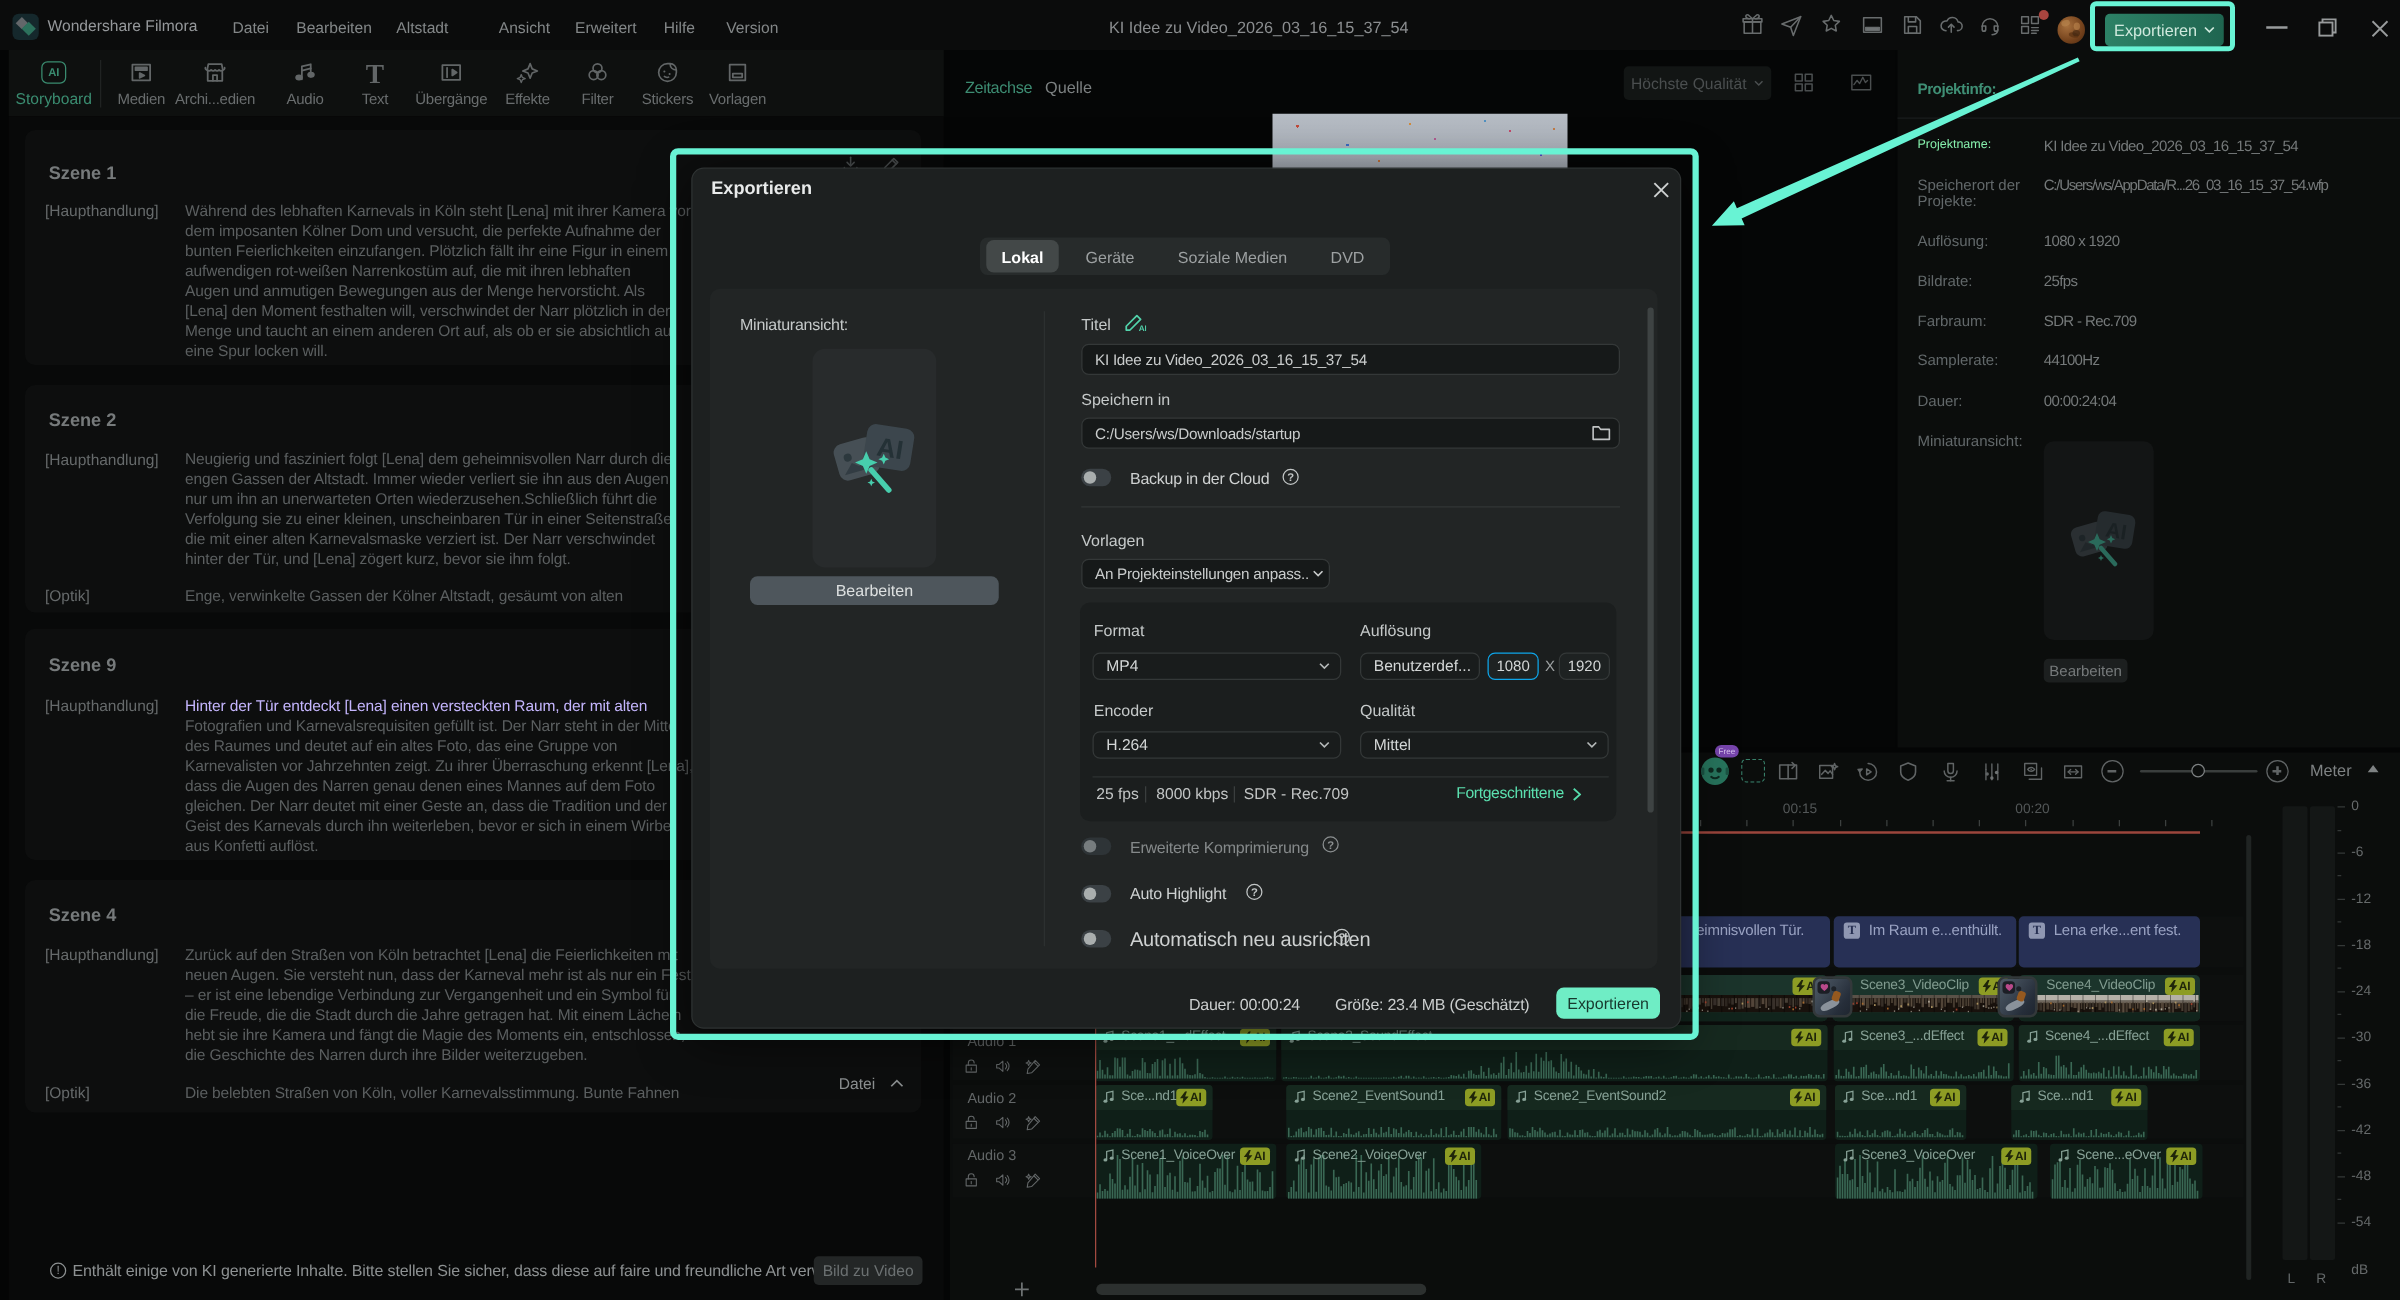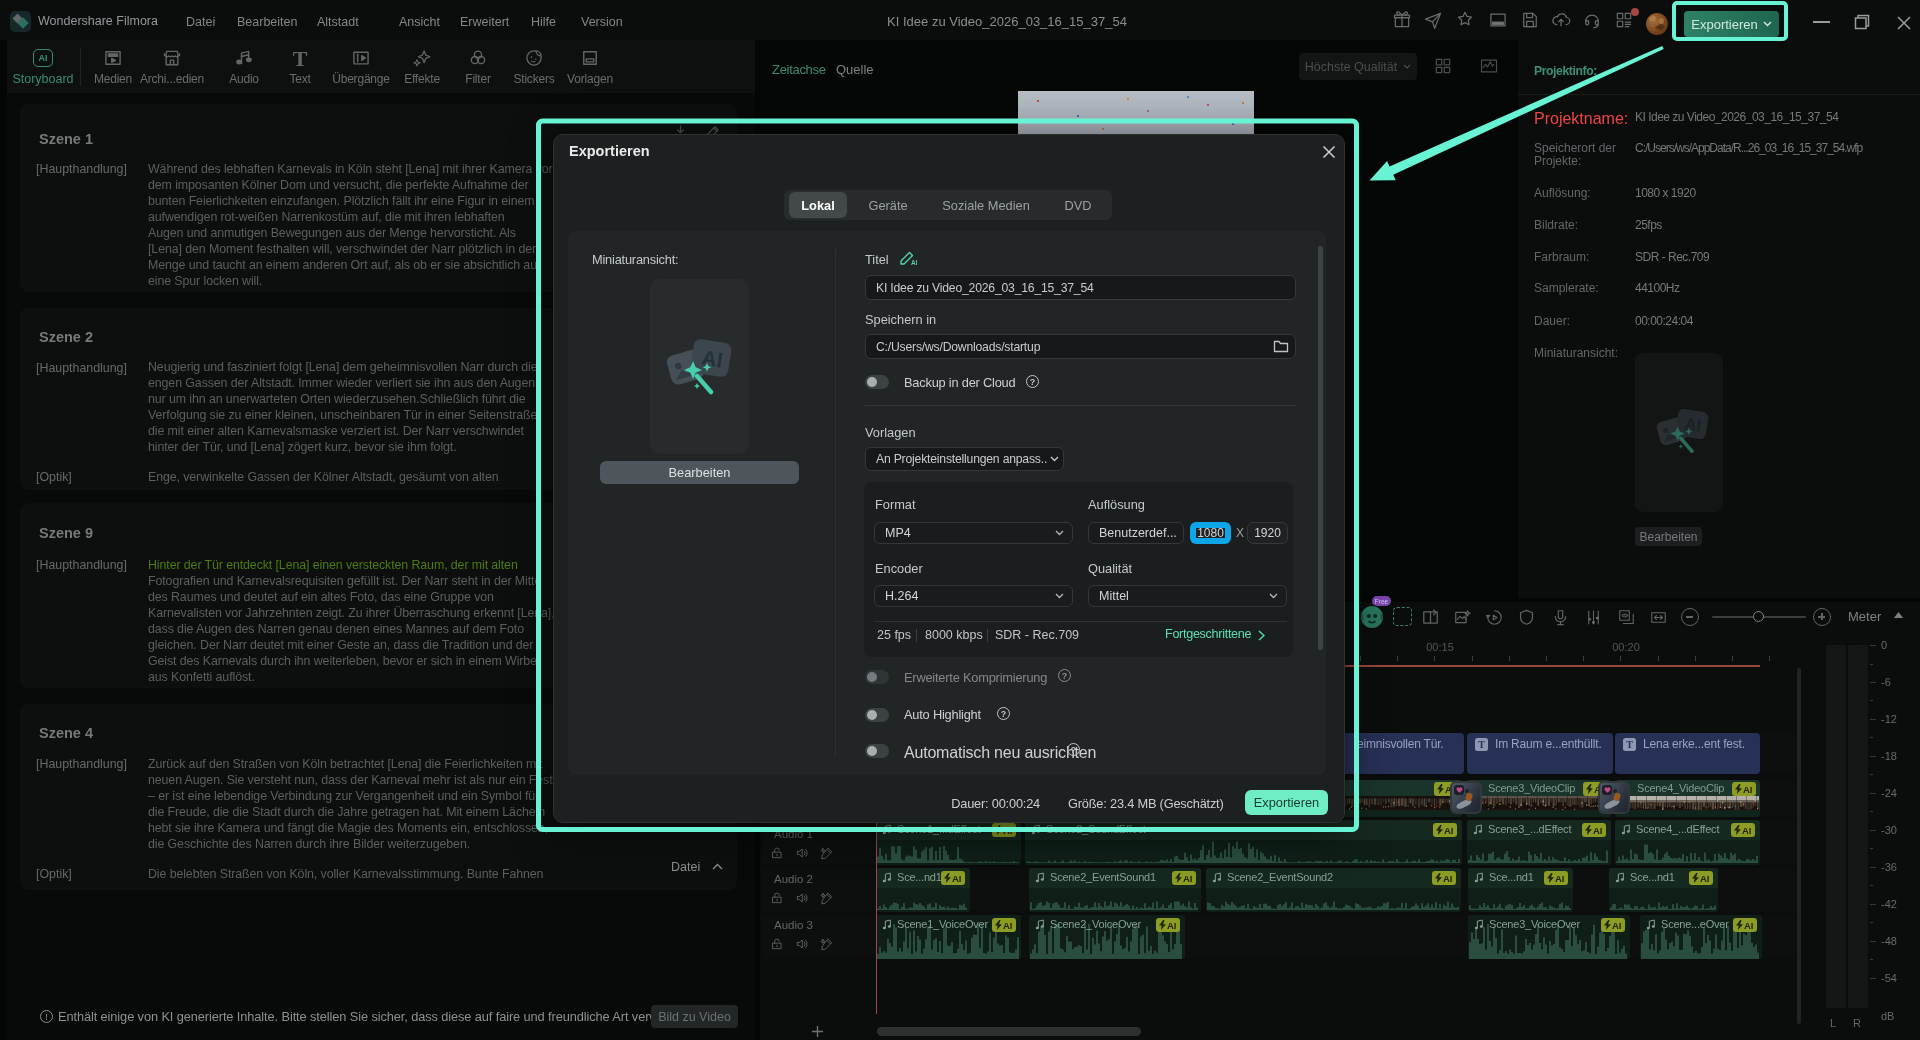--- a/index.html
+++ b/index.html
@@ -202,21 +202,21 @@
     <span class="t" style="left:128px;top:84.0px;color:#5b5f60;font-size:12.4px;letter-spacing:-0.1px;">nur um ihn an unerwarteten Orten wiederzusehen.Schließlich führt die</span>
     <span class="t" style="left:128px;top:100.0px;color:#5b5f60;font-size:12.4px;letter-spacing:-0.1px;">Verfolgung sie zu einer kleinen, unscheinbaren Tür in einer Seitenstraße,</span>
     <span class="t" style="left:128px;top:116.0px;color:#5b5f60;font-size:12.4px;letter-spacing:-0.1px;">die mit einer alten Karnevalsmaske verziert ist. Der Narr verschwindet</span>
     <span class="t" style="left:128px;top:132.0px;color:#5b5f60;font-size:12.4px;letter-spacing:-0.1px;">hinter der Tür, und [Lena] zögert kurz, bevor sie ihm folgt.</span>
     <span class="t" style="left:16px;top:162.0px;color:#666a6b;font-size:12.4px;">[Optik]</span>
     <span class="t" style="left:128px;top:162.0px;color:#5b5f60;font-size:12.4px;letter-spacing:-0.1px;">Enge, verwinkelte Gassen der Kölner Altstadt, gesäumt von alten</span>
   </div>
 <div style="position:absolute;left:20px;top:503px;width:717px;height:185px;background:#0d0e0e;border-radius:8px;overflow:hidden;">
     <span class="t" style="left:19px;top:22px;color:#767a7b;font-size:14.5px;font-weight:bold;">Szene 9</span>
     <span class="t" style="left:16px;top:55.0px;color:#666a6b;font-size:12.4px;">[Haupthandlung]</span>
-    <span class="t" style="left:128px;top:54.5px;color:#4d7c0f;font-size:12.4px;letter-spacing:-0.1px;">Hinter der Tür entdeckt [Lena] einen versteckten Raum, der mit alten</span>
+    <span class="t" style="left:128px;top:54.5px;color:#c4b5fd;font-size:12.4px;letter-spacing:-0.1px;">Hinter der Tür entdeckt [Lena] einen versteckten Raum, der mit alten</span>
     <span class="t" style="left:128px;top:70.5px;color:#5b5f60;font-size:12.4px;letter-spacing:-0.1px;">Fotografien und Karnevalsrequisiten gefüllt ist. Der Narr steht in der Mitte</span>
     <span class="t" style="left:128px;top:86.5px;color:#5b5f60;font-size:12.4px;letter-spacing:-0.1px;">des Raumes und deutet auf ein altes Foto, das eine Gruppe von</span>
     <span class="t" style="left:128px;top:102.5px;color:#5b5f60;font-size:12.4px;letter-spacing:-0.1px;">Karnevalisten vor Jahrzehnten zeigt. Zu ihrer Überraschung erkennt [Lena],</span>
     <span class="t" style="left:128px;top:118.5px;color:#5b5f60;font-size:12.4px;letter-spacing:-0.1px;">dass die Augen des Narren genau denen eines Mannes auf dem Foto</span>
     <span class="t" style="left:128px;top:134.5px;color:#5b5f60;font-size:12.4px;letter-spacing:-0.1px;">gleichen. Der Narr deutet mit einer Geste an, dass die Tradition und der</span>
     <span class="t" style="left:128px;top:150.5px;color:#5b5f60;font-size:12.4px;letter-spacing:-0.1px;">Geist des Karnevals durch ihn weiterleben, bevor er sich in einem Wirbel</span>
     <span class="t" style="left:128px;top:166.5px;color:#5b5f60;font-size:12.4px;letter-spacing:-0.1px;">aus Konfetti auflöst.</span>
   </div>
 <div style="position:absolute;left:20px;top:704px;width:717px;height:186px;background:#0d0e0e;border-radius:8px;overflow:hidden;">
     <span class="t" style="left:19px;top:20.5px;color:#767a7b;font-size:14.5px;font-weight:bold;">Szene 4</span>
@@ -271,21 +271,21 @@
       <path d="M3 5h18v14H3z" stroke="#4a4e4f" stroke-width="1.4" stroke-linecap="round" stroke-linejoin="round" fill=""></path>
       <path d="M5 14l3-4 2.5 3 3-6 2.5 5 2-2" stroke="#4a4e4f" stroke-width="1.4" stroke-linecap="round" stroke-linejoin="round" fill=""></path>
     </svg>
   </div>
 <div style="position:absolute;left:1018px;top:91px;width:236px;height:45px;background:linear-gradient(180deg,#b6bcc4,#a5abb4);">
     <div style="position:absolute;inset:0;background:radial-gradient(circle 2px at 20px 10px,#c04a3a 50%,transparent 51%),radial-gradient(circle 2px at 60px 25px,#3a6ac0 50%,transparent 51%),radial-gradient(circle 2px at 110px 8px,#d08a3a 50%,transparent 51%),radial-gradient(circle 2px at 150px 30px,#40a080 50%,transparent 51%),radial-gradient(circle 2px at 190px 14px,#c04a6a 50%,transparent 51%),radial-gradient(circle 2px at 215px 33px,#5a4ac0 50%,transparent 51%),radial-gradient(circle 2px at 85px 38px,#c0703a 50%,transparent 51%),radial-gradient(circle 2px at 35px 30px,#d0b050 50%,transparent 51%),radial-gradient(circle 2px at 130px 20px,#b05a90 50%,transparent 51%),radial-gradient(circle 2px at 170px 6px,#5090c0 50%,transparent 51%),radial-gradient(circle 2px at 225px 12px,#c07a45 50%,transparent 51%);"></div>
   </div>
 <div style="position:absolute;left:1518px;top:40px;width:402px;height:558px;background:#0b0d0c;"></div>
 <span class="t" style="left:1534px;top:64px;color:#3f8f75;font-size:12.2px;font-weight:bold;letter-spacing:-0.4px;">Projektinfo:</span>
 <div style="position:absolute;left:1518px;top:94px;width:402px;height:1px;background:#1a1d1c;"></div>
-<span class="t" style="left:1534px;top:110px;color:#ef4444;font-size:16px;text-align:center;">Projektname:</span>
+<span class="t" style="left:1534px;top:110px;color:#86efac;font-size:10px;text-align:center;">Projektname:</span>
 <span class="t" style="left:1635px;top:110px;color:#75797a;font-size:12px;letter-spacing:-0.5px;">KI Idee zu Video_2026_03_16_15_37_54</span>
 <span class="t" style="left:1534px;top:141px;color:#62686a;font-size:12px;">Speicherort der</span>
 <span class="t" style="left:1635px;top:141px;color:#75797a;font-size:12px;letter-spacing:-0.5px;"><span style="letter-spacing:-1px">C:/Users/ws/AppData/R...26_03_16_15_37_54.wfp</span></span>
 <span class="t" style="left:1534px;top:154px;color:#62686a;font-size:12px;">Projekte:</span>
 <span class="t" style="left:1534px;top:186px;color:#62686a;font-size:12px;">Auflösung:</span>
 <span class="t" style="left:1635px;top:186px;color:#75797a;font-size:12px;letter-spacing:-0.5px;">1080 x 1920</span>
 <span class="t" style="left:1534px;top:218px;color:#62686a;font-size:12px;">Bildrate:</span>
 <span class="t" style="left:1635px;top:218px;color:#75797a;font-size:12px;letter-spacing:-0.5px;">25fps</span>
 <span class="t" style="left:1534px;top:250px;color:#62686a;font-size:12px;text-align:center;">Farbraum:</span>
 <span class="t" style="left:1635px;top:250px;color:#75797a;font-size:12px;letter-spacing:-0.5px;">SDR - Rec.709</span>
@@ -1537,21 +1537,21 @@
   </div>
 <div style="position:absolute;left:864px;top:482px;width:429px;height:175px;background:#1b1e1e;border-radius:8px;"></div>
 <span class="t" style="left:875px;top:497px;color:#c5c9c9;font-size:12.8px;">Format</span>
 <span class="t" style="left:1088px;top:497px;color:#c5c9c9;font-size:12.8px;">Auflösung</span>
 <div style="position:absolute;left:874px;top:522px;width:199px;height:22px;background:#191c1c;border:1px solid #343838;border-radius:6px;color:#d3d6d6;font-size:12.5px;display:flex;align-items:center;justify-content:space-between;white-space:nowrap;padding:0 8px 0 10px;">MP4<svg width="9" height="6" viewBox="0 0 9 6">
       <path d="M1 1l3.5 3.5L8 1" stroke="#b5b9b9" stroke-width="1.3" fill="none"></path>
     </svg></div>
 <div style="position:absolute;left:1088px;top:522px;width:96px;height:22px;background:#191c1c;border:1px solid #343838;border-radius:6px;color:#d3d6d6;font-size:12.5px;display:flex;align-items:center;justify-content:space-between;white-space:nowrap;padding:0 8px 0 10px;">Benutzerdef...<svg width="9" height="6" viewBox="0 0 9 6">
       <path d="M1 1l3.5 3.5L8 1" stroke="#b5b9b9" stroke-width="1.3" fill="none"></path>
     </svg></div>
-<div style="position:absolute;left:1190px;top:522px;width:41px;height:22px;background:#1e2222;border:6px solid #0ea5e9;border-radius:6px;color:#d3d6d6;font-size:12px;display:flex;align-items:center;justify-content:center;">1080</div>
+<div style="position:absolute;left:1190px;top:522px;width:41px;height:22px;background:#1e2222;border:1px solid #0ea5e9;border-radius:6px;color:#d3d6d6;font-size:12px;display:flex;align-items:center;justify-content:center;">1080</div>
 <span class="t" style="left:1236px;top:526px;color:#9da1a2;font-size:12px;">X</span>
 <div style="position:absolute;left:1247px;top:522px;width:41px;height:22px;background:#1e2222;border:1px solid #343838;border-radius:6px;color:#d3d6d6;font-size:12px;display:flex;align-items:center;justify-content:center;">1920</div>
 <span class="t" style="left:875px;top:561px;color:#c5c9c9;font-size:12.8px;">Encoder</span>
 <span class="t" style="left:1088px;top:561px;color:#c5c9c9;font-size:12.8px;">Qualität</span>
 <div style="position:absolute;left:874px;top:585px;width:199px;height:22px;background:#191c1c;border:1px solid #343838;border-radius:6px;color:#d3d6d6;font-size:12.5px;display:flex;align-items:center;justify-content:space-between;white-space:nowrap;padding:0 8px 0 10px;">H.264<svg width="9" height="6" viewBox="0 0 9 6">
       <path d="M1 1l3.5 3.5L8 1" stroke="#b5b9b9" stroke-width="1.3" fill="none"></path>
     </svg></div>
 <div style="position:absolute;left:1088px;top:585px;width:199px;height:22px;background:#191c1c;border:1px solid #343838;border-radius:6px;color:#d3d6d6;font-size:12.5px;display:flex;align-items:center;justify-content:space-between;white-space:nowrap;padding:0 8px 0 10px;">Mittel<svg width="9" height="6" viewBox="0 0 9 6">
       <path d="M1 1l3.5 3.5L8 1" stroke="#b5b9b9" stroke-width="1.3" fill="none"></path>
     </svg></div>

